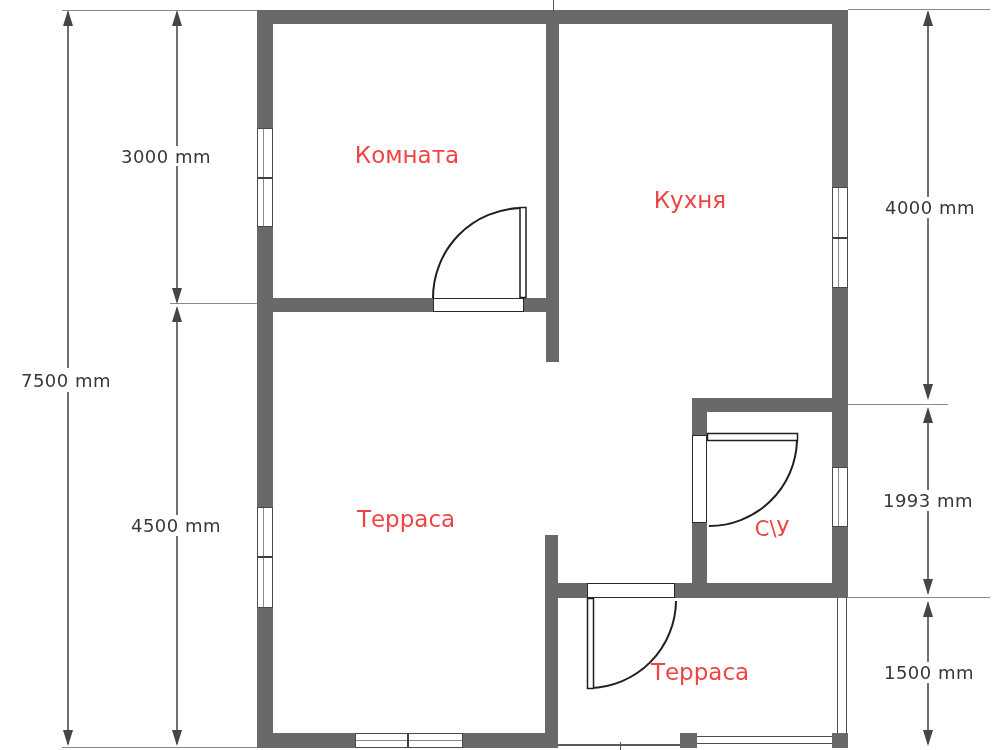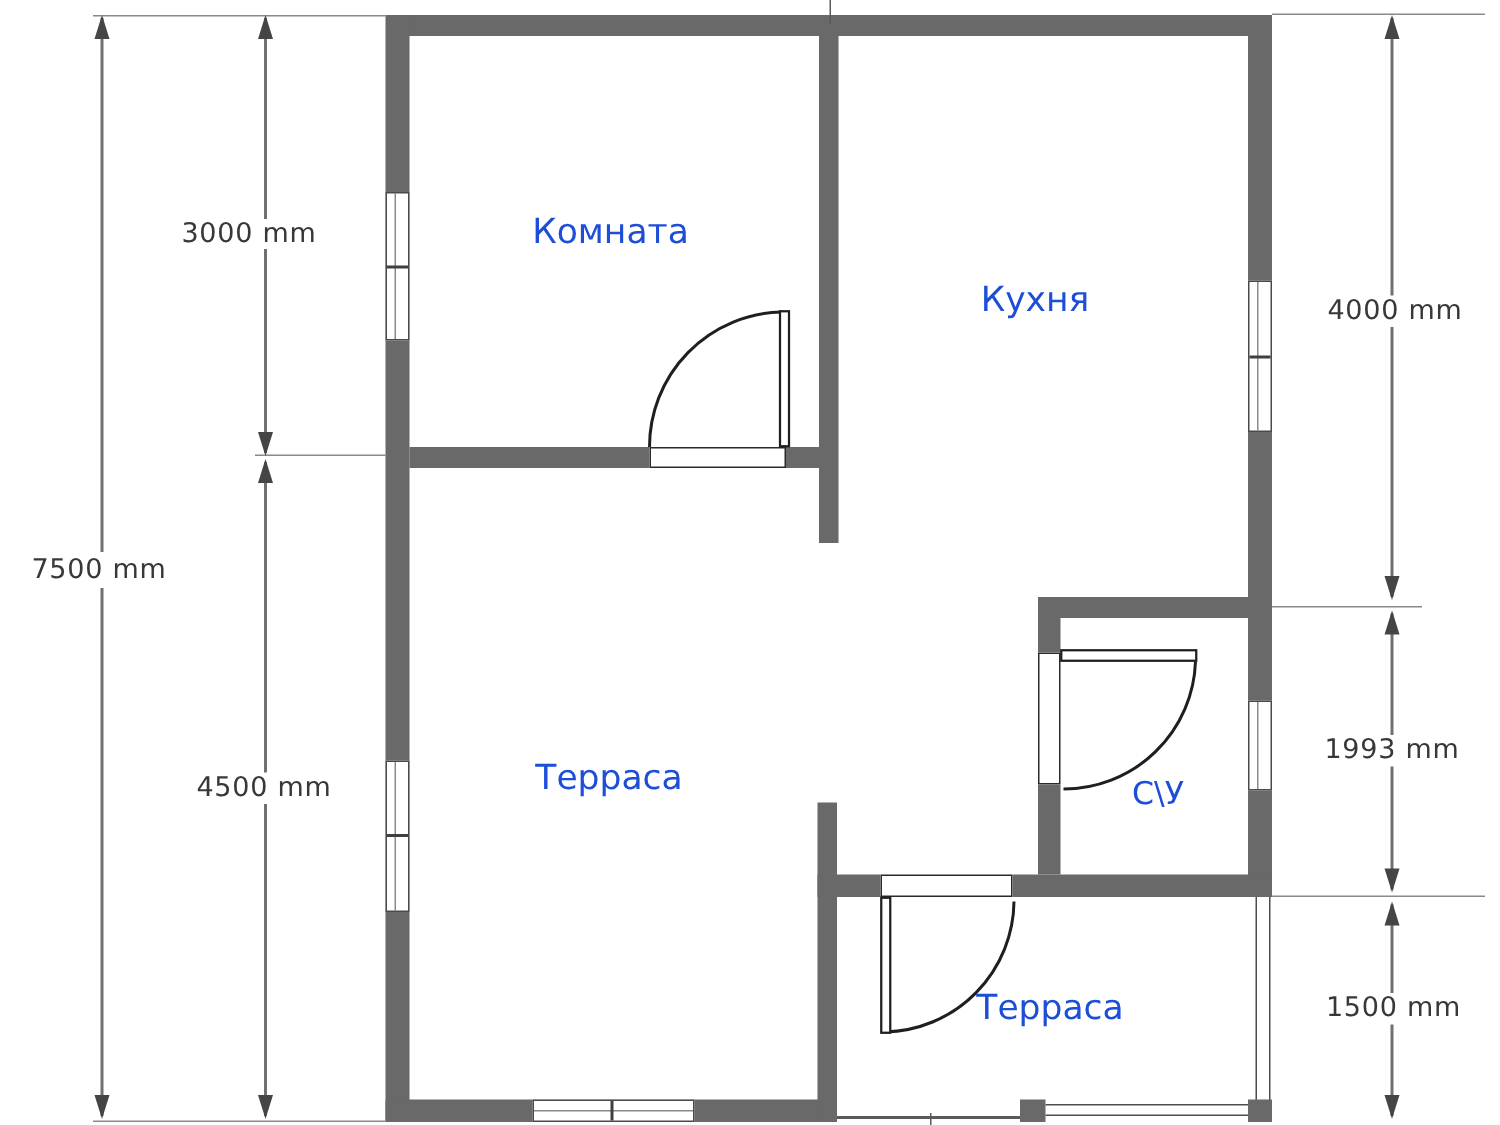--- a/index.html
+++ b/index.html
@@ -16,21 +16,21 @@
   .rail-h{position:absolute;border-top:1.5px solid #4d4d4d;border-bottom:1.5px solid #4d4d4d;box-sizing:border-box;z-index:8;}
   .thinline{position:absolute;background:#5a5a5a;z-index:8;}
   .dimline{position:absolute;width:1.5px;background:#707070;z-index:20;}
   .extline{position:absolute;height:1px;background:#8a8a8a;z-index:20;}
   .tick{position:absolute;width:1.5px;background:#5a5a5a;z-index:20;}
   .arrow{position:absolute;width:0;height:0;z-index:21;}
   .arrow.up{border-left:5px solid transparent;border-right:5px solid transparent;border-bottom:16px solid #454545;}
   .arrow.down{border-left:5px solid transparent;border-right:5px solid transparent;border-top:16px solid #454545;}
   .dim-label{position:absolute;transform:translate(-50%,-50%);font-size:18px;color:#383838;
              white-space:nowrap;z-index:40;letter-spacing:0.5px;}
-  .room-label{position:absolute;transform:translate(-50%,-50%);font-size:23px;color:#1d4ed8;
+  .room-label{position:absolute;transform:translate(-50%,-50%);font-size:23px;color:#ef4444;
               white-space:nowrap;z-index:22;}
   #door-svg{position:absolute;left:0;top:0;z-index:16;}
   .wm-band{position:absolute;left:0;top:324px;width:100%;height:110px;z-index:30;
            background:linear-gradient(180deg,rgba(214,214,214,0.55) 0%,rgba(224,224,224,0.72) 42%,rgba(238,238,238,0.62) 75%,rgba(248,248,248,0.35) 100%);
            display:flex;align-items:center;justify-content:center;}
   .wm-text{font-size:88px;font-weight:bold;letter-spacing:-2px;color:rgba(255,255,255,0.96);
            text-shadow:2px 2px 3px rgba(186,186,186,0.8),-1px -1px 1px rgba(210,210,210,0.7);
            white-space:nowrap;}
 </style>
 </head>

